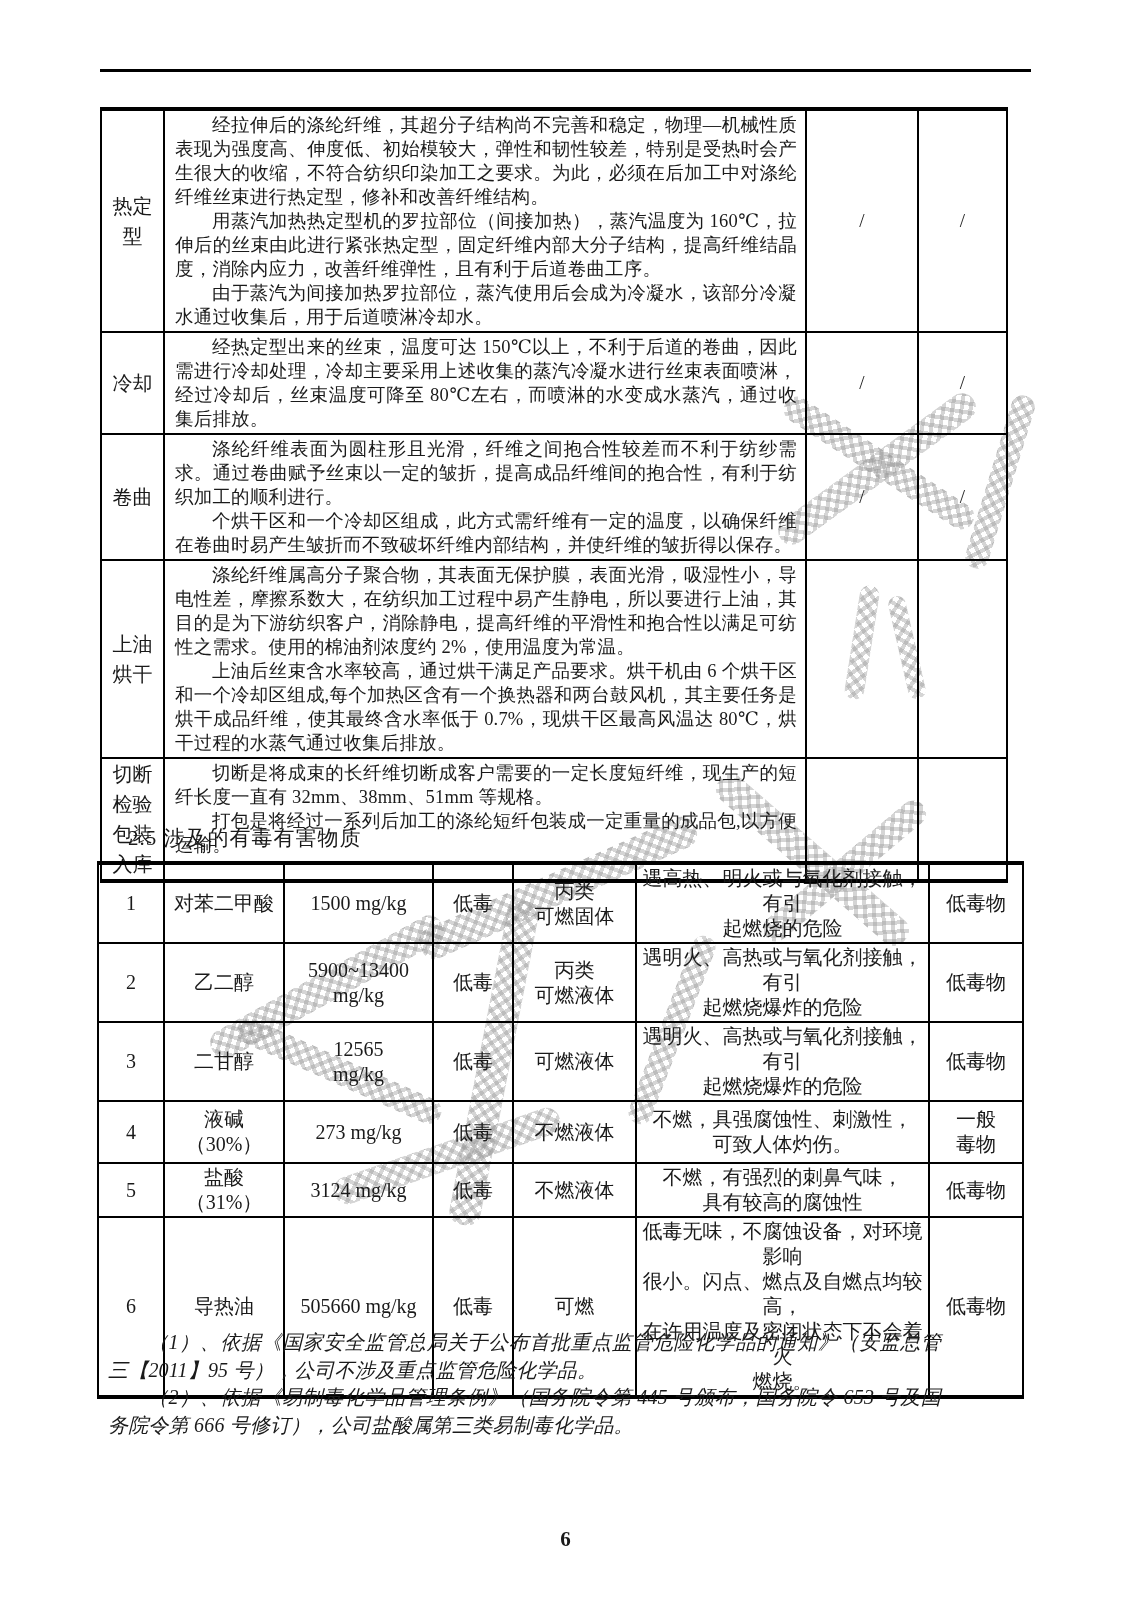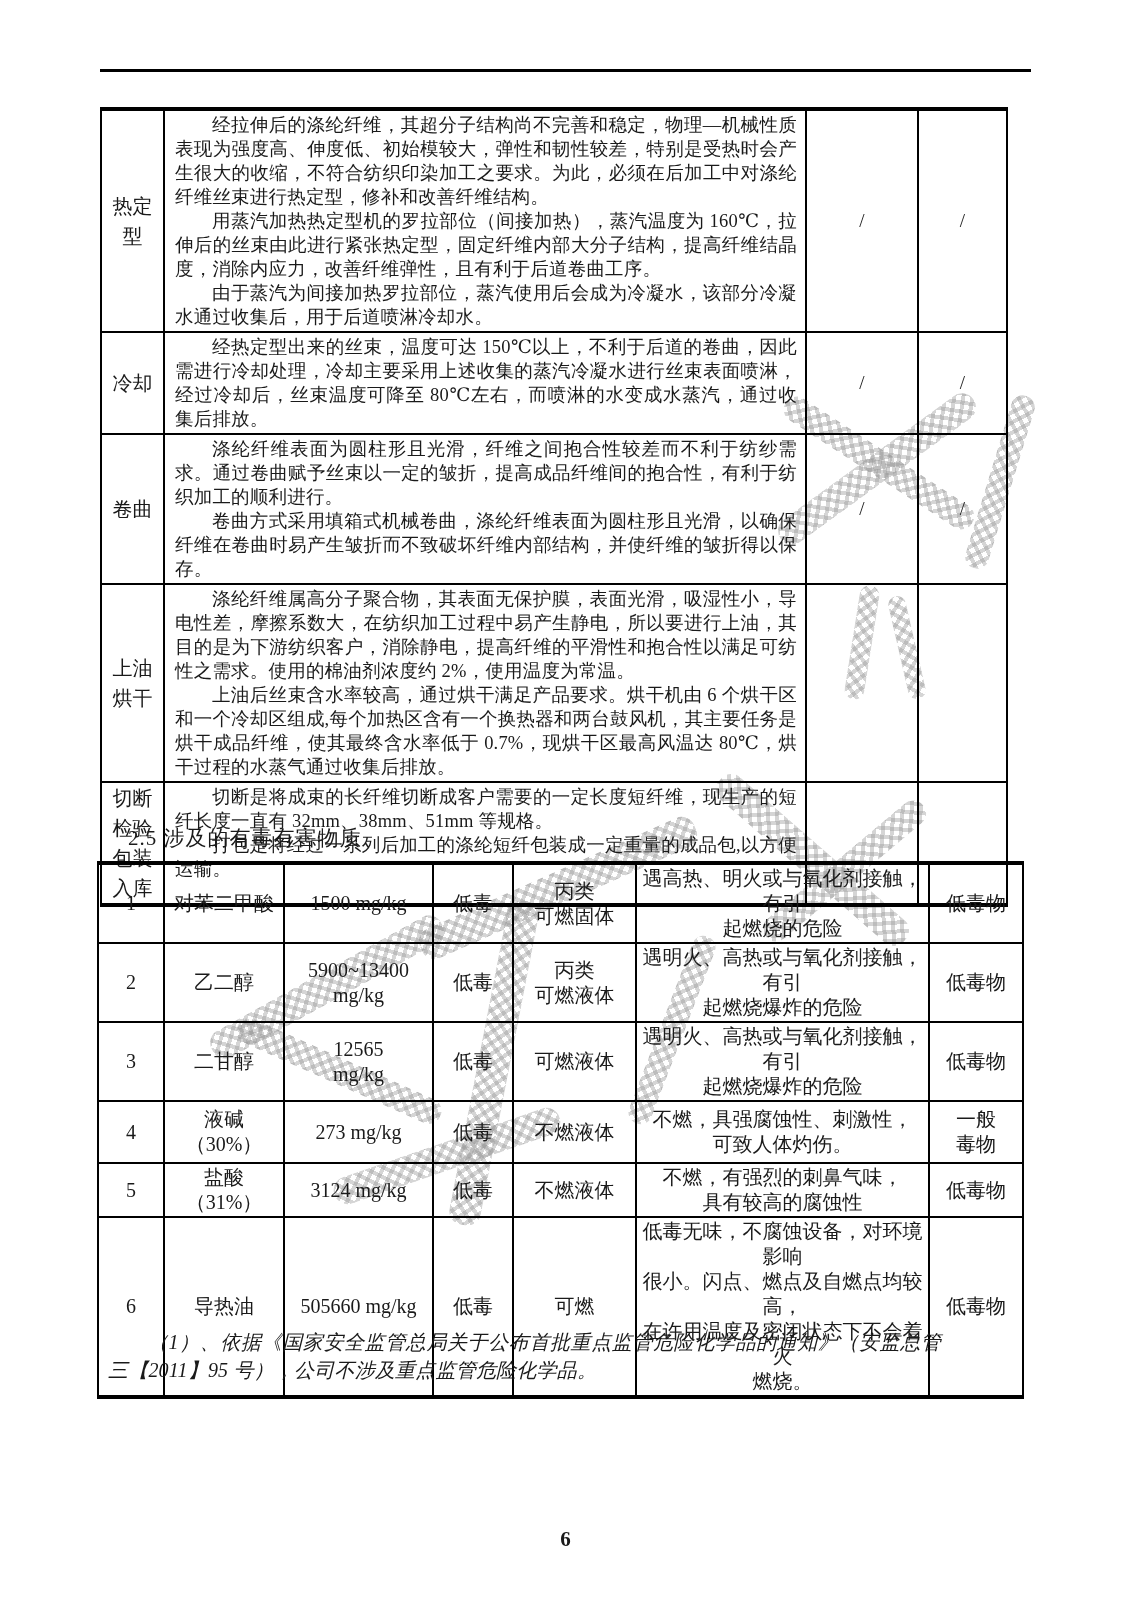--- a/index.html
+++ b/index.html
@@ -99,21 +99,21 @@
         <td class="desc">
           <p>经热定型出来的丝束，温度可达 150℃以上，不利于后道的卷曲，因此需进行冷却处理，冷却主要采用上述收集的蒸汽冷凝水进行丝束表面喷淋，经过冷却后，丝束温度可降至 80℃左右，而喷淋的水变成水蒸汽，通过收集后排放。</p>
         </td>
         <td class="slash">/</td>
         <td class="slash">/</td>
       </tr>
       <tr style="height:118px">
         <td class="stage">卷曲</td>
         <td class="desc">
           <p>涤纶纤维表面为圆柱形且光滑，纤维之间抱合性较差而不利于纺纱需求。通过卷曲赋予丝束以一定的皱折，提高成品纤维间的抱合性，有利于纺织加工的顺利进行。</p>
-          <p>卷曲方式采用填箱式机械卷曲，涤纶纤维表面为圆柱形且光滑，以确保纤维在卷曲时易产生皱折而不致破坏纤维内部结构，并使纤维的皱折得以保存。</p>
+          <p>个烘干区和一个冷却区组成，此方式需纤维有一定的温度，以确保纤维在卷曲时易产生皱折而不致破坏纤维内部结构，并使纤维的皱折得以保存。</p>
         </td>
         <td class="slash">/</td>
         <td class="slash">/</td>
       </tr>
       <tr style="height:198px">
         <td class="stage">上油
 烘干</td>
         <td class="desc">
           <p>涤纶纤维属高分子聚合物，其表面无保护膜，表面光滑，吸湿性小，导电性差，摩擦系数大，在纺织加工过程中易产生静电，所以要进行上油，其目的是为下游纺织客户，消除静电，提高纤维的平滑性和抱合性以满足可纺性之需求。使用的棉油剂浓度约 2%，使用温度为常温。</p>
           <p>上油后丝束含水率较高，通过烘干满足产品要求。烘干机由 6 个烘干区和一个冷却区组成,每个加热区含有一个换热器和两台鼓风机，其主要任务是烘干成品纤维，使其最终含水率低于 0.7%，现烘干区最高风温达 80℃，烘干过程的水蒸气通过收集后排放。</p>
@@ -214,17 +214,18 @@
 很小。闪点、燃点及自燃点均较高，
 在许用温度及密闭状态下不会着火
 燃烧。</td>
         <td>低毒物</td>
       </tr>
     </tbody>
       </table>
 
     <div class="notes">
       <p>（1）、依据《国家安全监管总局关于公布首批重点监管危险化学品的通知》（安监总管三【2011】95 号），公司不涉及重点监管危险化学品。</p>
+      <p>（2）、依据《易制毒化学品管理条例》（国务院令第 445 号颁布，国务院令 653 号及国务院令第 666 号修订），公司盐酸属第三类易制毒化学品。</p>
     </div>
 
     <div class="pageno">6</div>
   </div>
 </div>
 
 </body></html>

